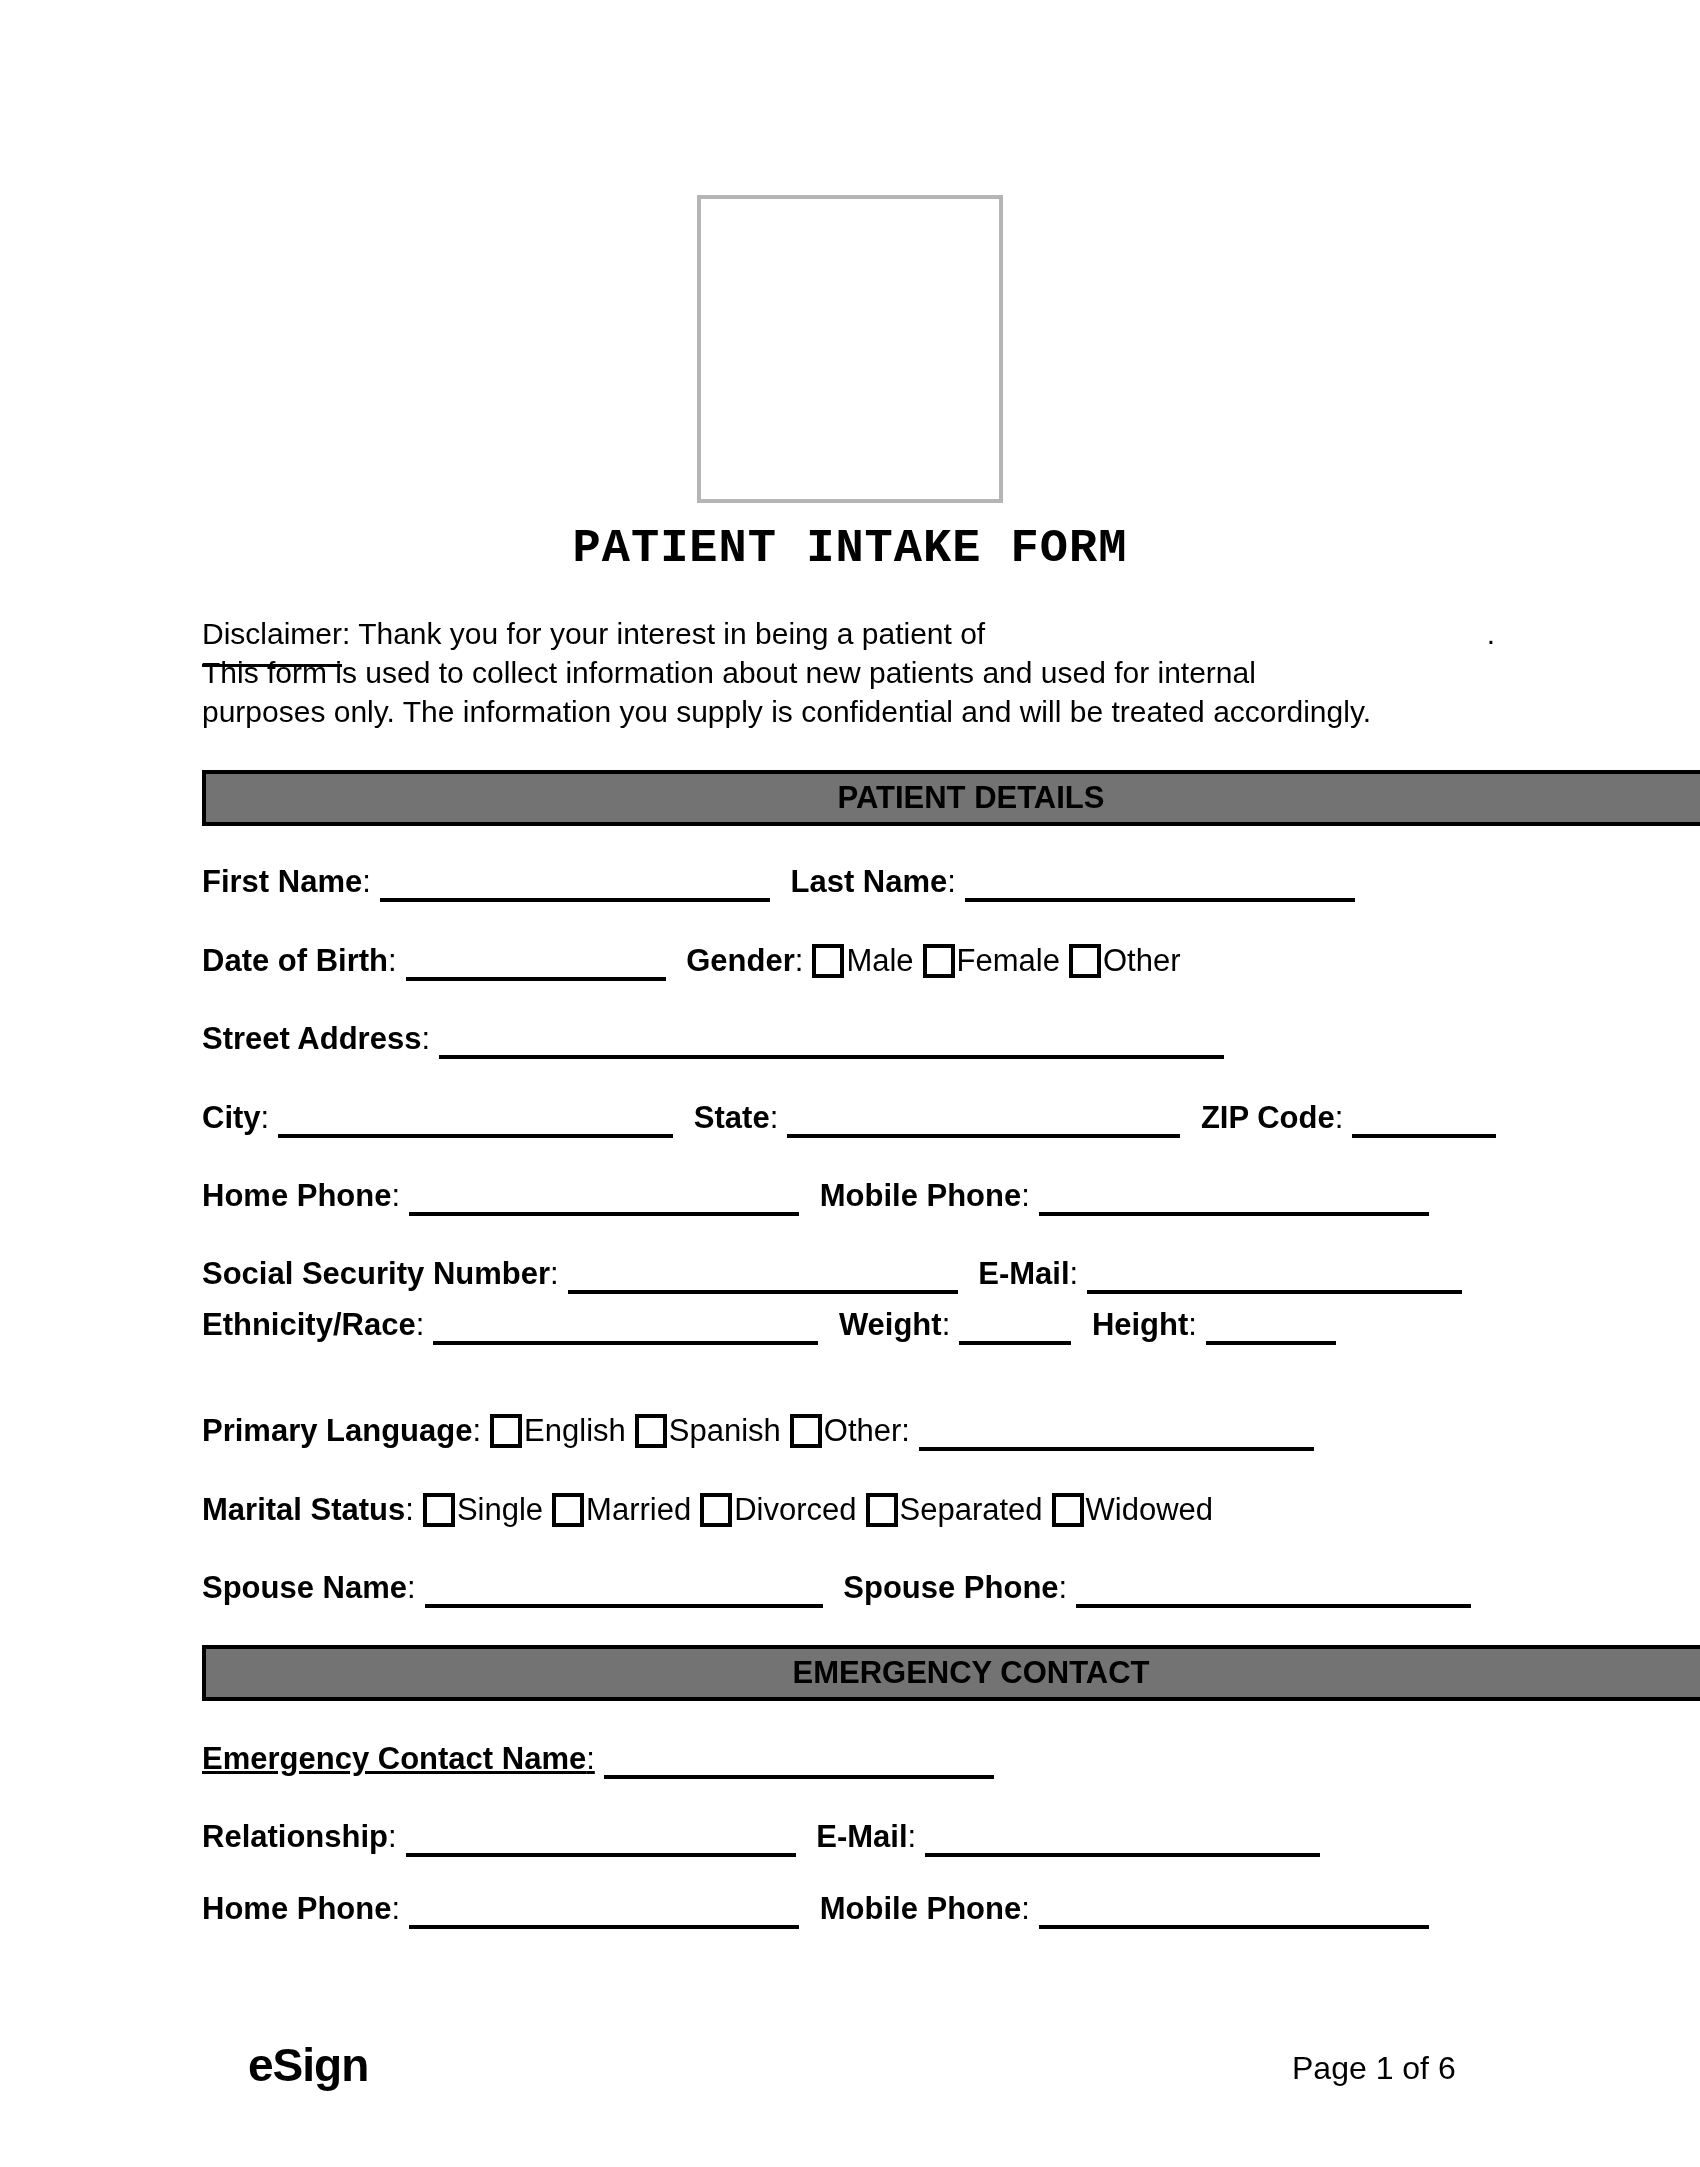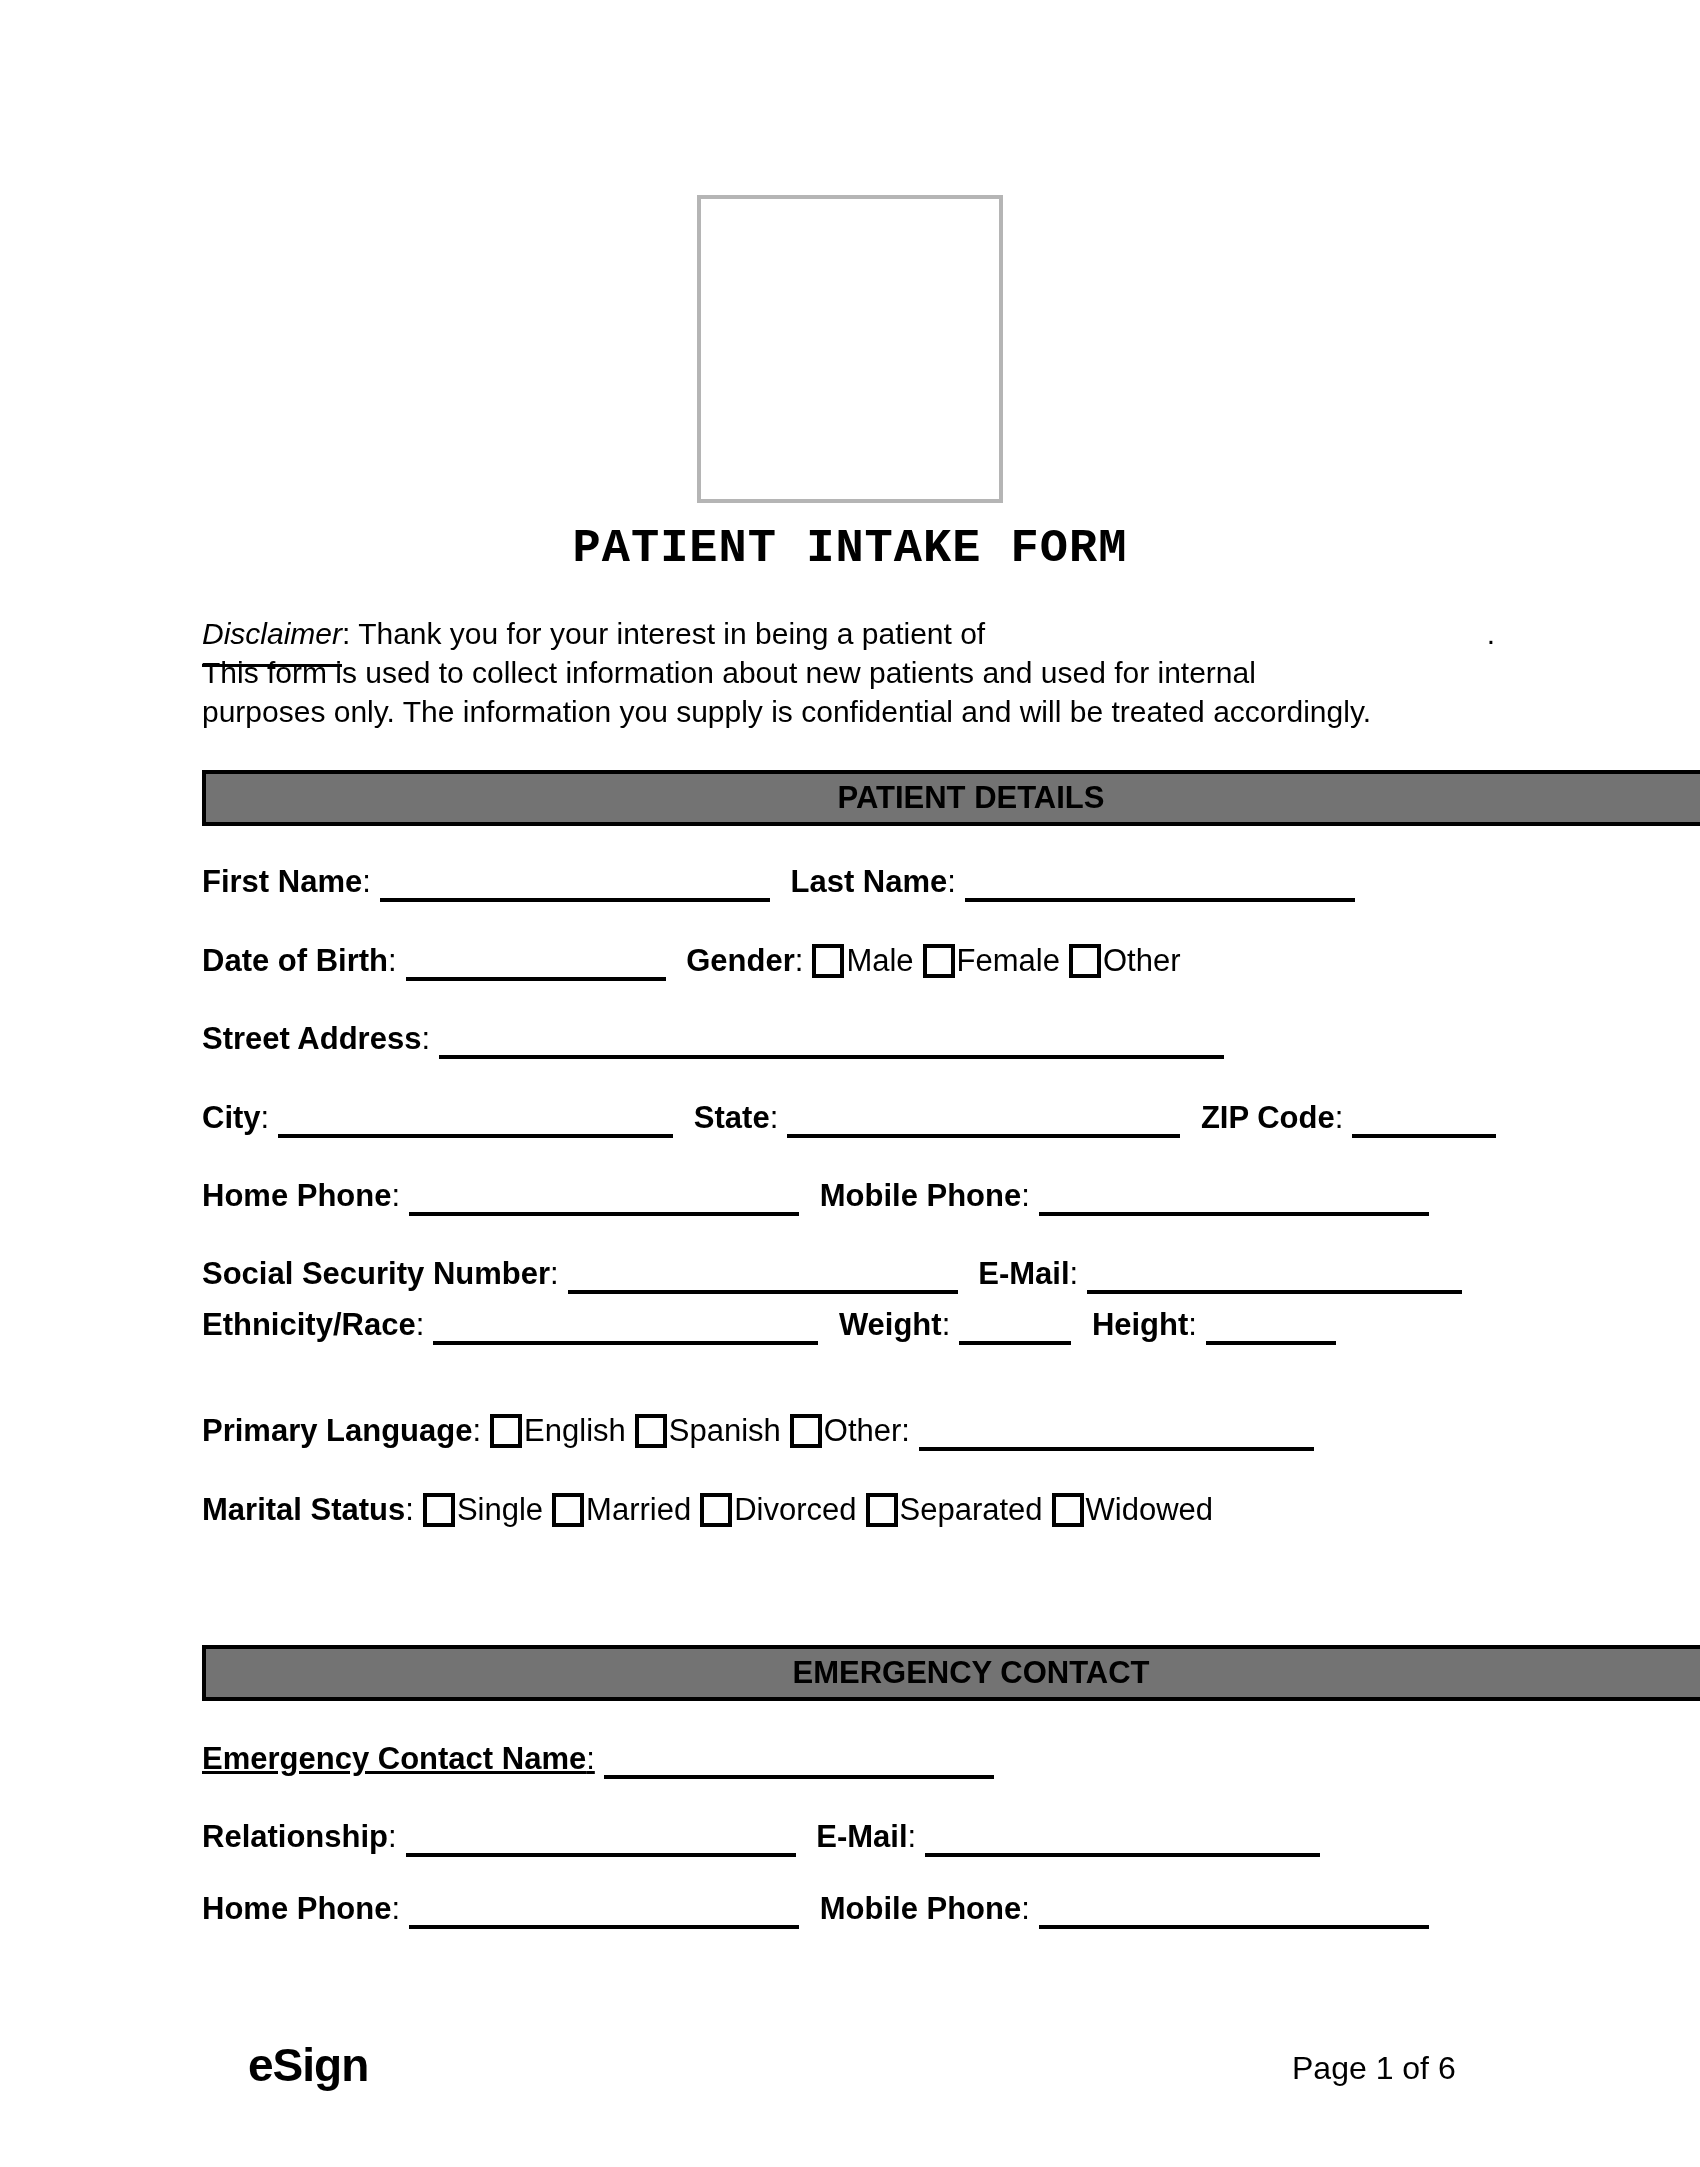--- a/index.html
+++ b/index.html
@@ -17,21 +17,21 @@
   }
   .doc-title{
     position:absolute;top:522px;left:0;width:1700px;
     text-align:center;font-size:47px;font-weight:bold;letter-spacing:1px;font-family:Liberation Mono, monospace;
   }
   .disclaimer{
     position:absolute;top:614px;left:202px;width:1298px;
     font-size:30px;line-height:39px;
   }
   .disclaimer .line1{position:relative;}
-  .disclaimer .dlabel{border-bottom:3px solid #000;padding-bottom:14px;font-style:italic;}
+  .disclaimer .dlabel{border-bottom:3px solid #000;padding-bottom:14px;}
   .disclaimer .period{position:absolute;right:5px;top:0;}
   .secbar{
     position:absolute;left:202px;width:1538px;height:56px;
     background:#737373;border:4px solid #000;box-sizing:border-box;
     display:flex;align-items:center;justify-content:center;
     font-weight:bold;font-size:31px;
   }
   .bar-patient{top:770px;}
   .bar-emergency{top:1645px;}
   .row{
@@ -121,20 +121,24 @@
   </div>
 
   <div class="row" style="top:1408px;">
     <span class="lbl">Primary Language</span><span class="colon">:</span><span class="opt"><span class="cb"></span><span class="optlbl">English</span></span><span class="opt"><span class="cb"></span><span class="optlbl">Spanish</span></span><span class="opt"><span class="cb"></span><span class="optlbl">Other</span><span class="colon">:</span></span><span class="blank w395"></span>
   </div>
 
   <div class="row" style="top:1487px;">
     <span class="lbl">Marital Status</span><span class="colon">:</span><span class="opt"><span class="cb"></span><span class="optlbl">Single</span></span><span class="opt"><span class="cb"></span><span class="optlbl">Married</span></span><span class="opt"><span class="cb"></span><span class="optlbl">Divorced</span></span><span class="opt"><span class="cb"></span><span class="optlbl">Separated</span></span><span class="opt"><span class="cb"></span><span class="optlbl">Widowed</span></span>
   </div>
 
+  <div class="row" style="top:1565px;">
+    <span class="lbl">Spouse Name</span><span class="colon">:</span><span class="blank w398"></span>
+    <span class="lbl grp">Spouse Phone</span><span class="colon">:</span><span class="blank w395"></span>
+  </div>
 
   <div class="secbar bar-emergency">
     <span>EMERGENCY CONTACT</span>
   </div>
 
   <div class="row" style="top:1736px;text-decoration:underline;">
     <span class="lbl">Emergency Contact Name</span><span class="colon">:</span><span class="blank w390"></span>
   </div>
 
   <div class="row" style="top:1814px;">

